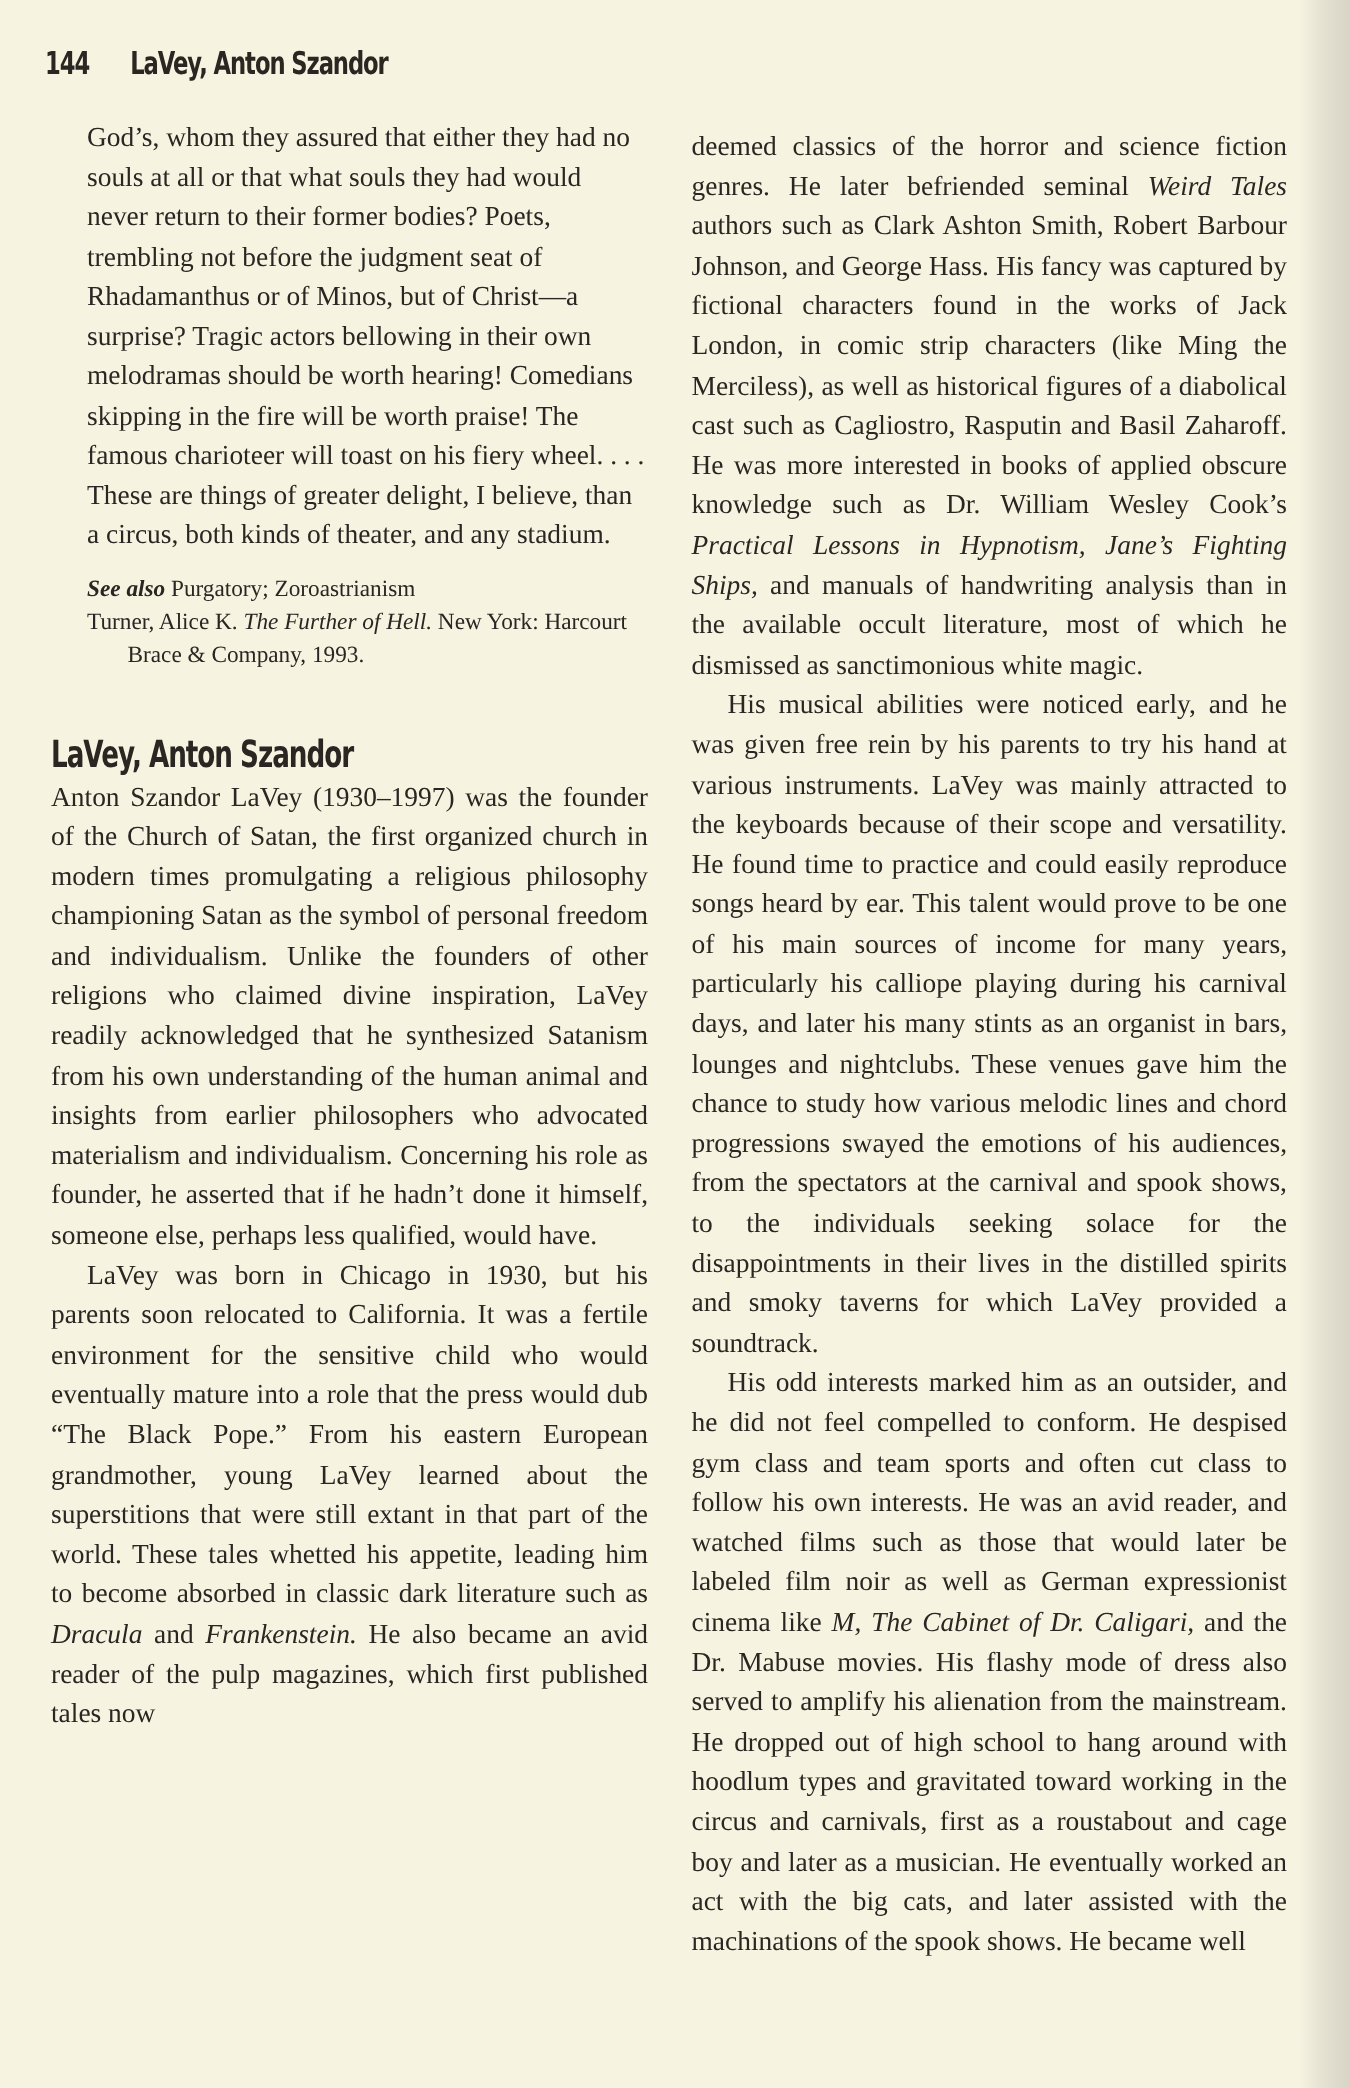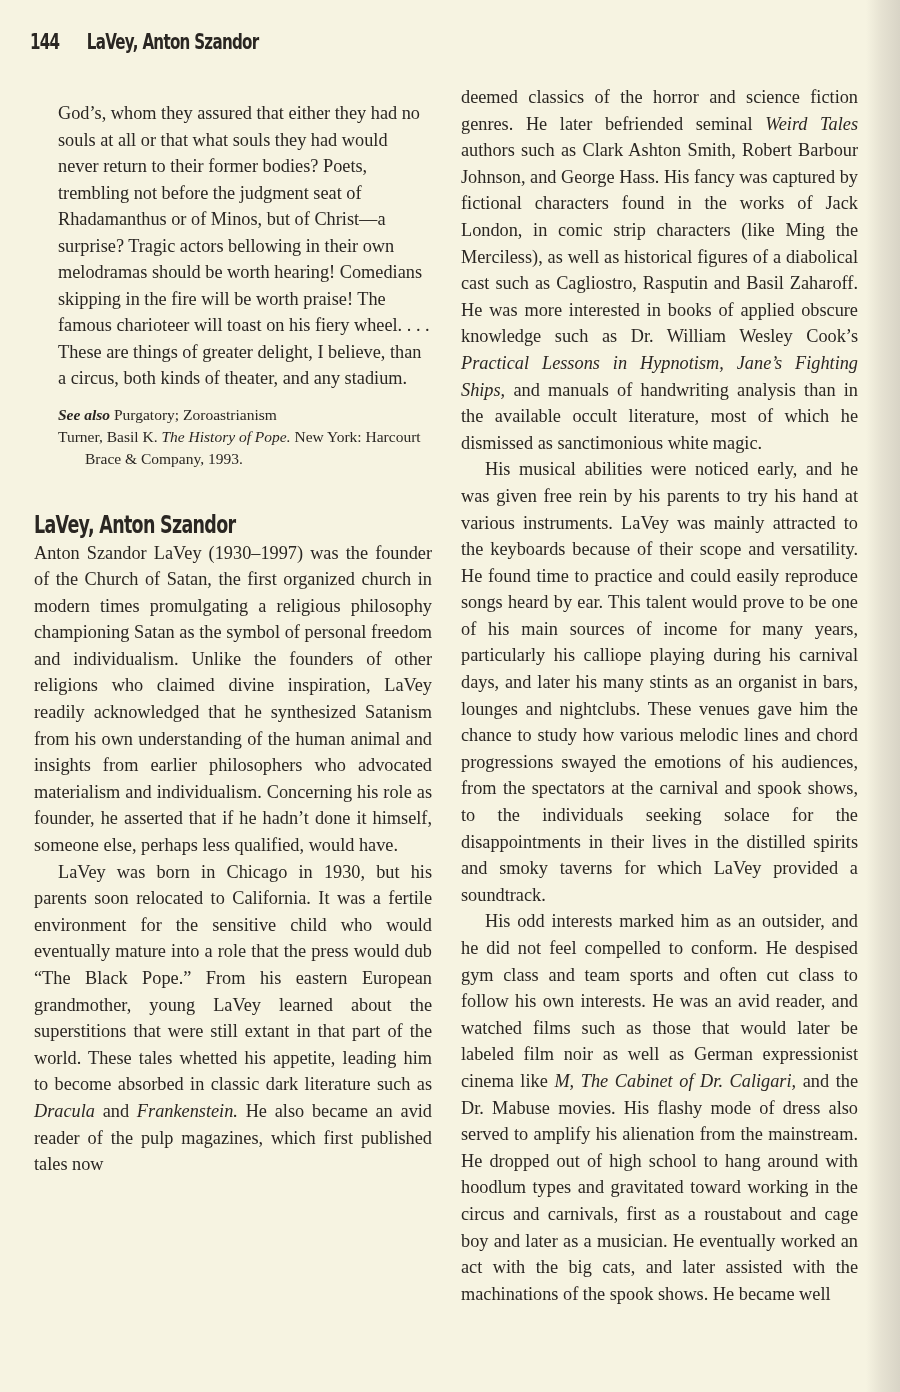--- a/index.html
+++ b/index.html
@@ -17,21 +17,21 @@
     .running-head {
       position: absolute; top: 30px; left: 30px;
       font-family: "DejaVu Sans", sans-serif;
       font-size: 21px; font-weight: bold; letter-spacing: -1px;
       transform: scaleX(0.72); transform-origin: left top;
       color: #2a2622;
       white-space: nowrap;
     }
     .running-head .page-num { display: inline-block; margin-right: 38px; }
     .col { position: absolute; font-size: 18.3px; line-height: 26.6px; }
-    .col-left { left: 34px; top: 100px; width: 398px; }
+    .col-left { left: 34px; top: 78px; width: 398px; }
     .col-right { left: 461px; top: 84px; width: 397px; }
     .quote { margin-left: 24px; width: 372px; line-height: 26.5px; }
     .quote p { margin: 0; }
     .refs { margin: 12px 0 12px 24px; font-size: 15.5px; line-height: 22px; }
     .refs .label { font-weight: bold; font-style: italic; }
     .refs .entry { padding-left: 27px; text-indent: -27px; }
     .entry-heading {
       margin-top: 40px;
       font-family: "DejaVu Sans", sans-serif;
       font-size: 25px; font-weight: bold; letter-spacing: -1px;
@@ -51,21 +51,21 @@
   <span class="page-num">144</span><span>LaVey, Anton Szandor</span>
 </div>
 
 <div class="col col-left">
   <div class="quote">
     <p>God’s, whom they assured that either they had no souls at all or that what souls they had would never return to their former bodies? Poets, trembling not before the judgment seat of Rhadamanthus or of Minos, but of Christ—a surprise? Tragic actors bellowing in their own melodramas should be worth hearing! Comedians skipping in the fire will be worth praise! The famous charioteer will toast on his fiery wheel. . . . These are things of greater delight, I believe, than a circus, both kinds of theater, and any stadium.</p>
   </div>
 
   <div class="refs">
     <div><span class="label">See also</span><span> Purgatory; Zoroastrianism</span></div>
-    <div class="entry"><span>Turner, Basil K. </span><i>The History of Pope.</i><span> New York: Harcourt Brace &amp; Company, 1993.</span></div>
+    <div class="entry"><span>Turner, Alice K. </span><i>The Further of Hell.</i><span> New York: Harcourt Brace &amp; Company, 1993.</span></div>
   </div>
 
   <div class="entry-heading">LaVey, Anton Szandor</div>
 
   <div class="body">
     <p>Anton Szandor LaVey (1930–1997) was the founder of the Church of Satan, the first organized church in modern times promulgating a religious philosophy championing Satan as the symbol of personal freedom and individualism. Unlike the founders of other religions who claimed divine inspiration, LaVey readily acknowledged that he synthesized Satanism from his own understanding of the human animal and insights from earlier philosophers who advocated materialism and individualism. Concerning his role as founder, he asserted that if he hadn’t done it himself, someone else, perhaps less qualified, would have.</p>
     <p class="indent"><span>LaVey was born in Chicago in 1930, but his parents soon relocated to California. It was a fertile environment for the sensitive child who would eventually mature into a role that the press would dub “The Black Pope.” From his eastern European grandmother, young LaVey learned about the superstitions that were still extant in that part of the world. These tales whetted his appetite, leading him to become absorbed in classic dark literature such as </span><i>Dracula</i><span> and </span><i>Frankenstein.</i><span> He also became an avid reader of the pulp magazines, which first published tales now</span></p>
   </div>
 </div>
 

